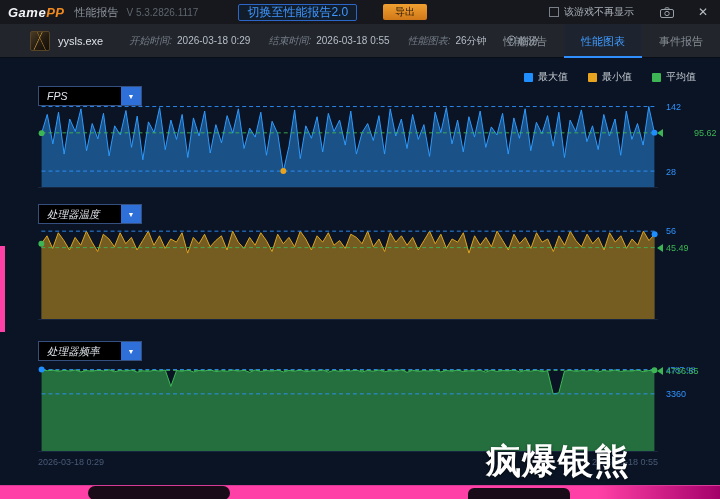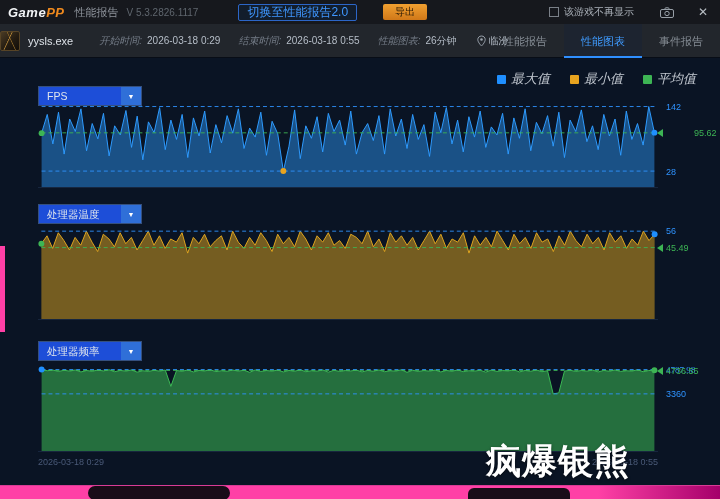--- a/index.html
+++ b/index.html
@@ -18,43 +18,43 @@
   .tb-version{margin-left:8px;font-size:10px;color:#5f666e;}
   .btn-switch{margin-left:40px;font-size:12px;color:#3f97ff;background:#121d2c;border:1px solid #2c66c8;border-radius:2px;padding:1px 8px;line-height:13px;cursor:pointer;}
   .btn-export{margin-left:26px;font-size:10px;color:#2a1a05;background:linear-gradient(180deg,#f0a030,#d07818);border:none;border-radius:2px;padding:2px 12px;line-height:12px;cursor:pointer;}
   .tb-spacer{flex:1;}
   .checkbox{width:10px;height:10px;border:1px solid #7a8088;background:transparent;margin-right:5px;flex:none;}
   .dontshow-label{font-size:10px;color:#aab0b8;}
   .camera-btn{margin-left:26px;display:flex;align-items:center;cursor:pointer;}
   .close-btn{margin-left:24px;margin-right:4px;color:#b8bec4;font-size:12px;cursor:pointer;}
 
   
-  .infobar{position:relative;height:34px;background:#22262c;display:flex;align-items:center;border-bottom:1px solid #080d16;}
+  .infobar{position:relative;height:34px;background:#22262c;display:flex;align-items:center;padding-left:30px;border-bottom:1px solid #080d16;}
   .game-icon{width:20px;height:20px;border-radius:2px;margin-right:8px;border:1px solid #574426;
      background-image:linear-gradient(115deg,transparent 40%,#b98a3a 42%,transparent 46%),
                       linear-gradient(65deg,transparent 52%,#8a6528 55%,transparent 58%),
                       linear-gradient(135deg,#4a3b24,#241c12 55%,#120d08);}
   .proc-name{font-size:11px;color:#dde2e8;margin-right:26px;}
   .meta{display:flex;align-items:center;font-size:10px;}
   .meta-label{color:#737b86;margin-right:5px;font-style:italic;}
   .meta-value{color:#b6bec8;margin-right:18px;}
   .pin-wrap{display:flex;align-items:center;margin-left:2px;}
   .location{font-size:10px;color:#b6bec8;margin-left:3px;}
   .tabs{position:absolute;right:0;top:0;height:34px;display:flex;}
   .tab{height:34px;line-height:34px;padding:0 17px;font-size:11px;color:#858c94;cursor:pointer;}
   .tab.active{color:#3f9bff;box-shadow:inset 0 -2px 0 #2f8fff;background:#1d2430;}
 
   
   .main{position:relative;height:427px;background:#0a1424;}
   .legend{position:absolute;top:12px;right:24px;display:flex;gap:20px;}
   .legend-item{display:flex;align-items:center;}
   .legend-swatch{width:9px;height:9px;border-radius:1px;margin-right:5px;}
-  .legend-label{font-size:13px;color:#c2c8d0;font-style:italic;}
-
-  .selector{position:absolute;left:38px;width:104px;height:20px;display:flex;background:#1d4ed8;border:1px solid #35507e;cursor:pointer;}
+  .legend-label{font-size:10px;color:#c2c8d0;}
+
+  .selector{position:absolute;left:38px;width:104px;height:20px;display:flex;background:#000000;border:1px solid #35507e;cursor:pointer;font-style:italic;}
   .sel-text{flex:1;font-size:10.5px;color:#dfe5ec;line-height:18px;padding-left:8px;}
   .sel-caret{width:20px;background:#2f6fd8;color:#fff;font-size:7px;text-align:center;line-height:19px;flex:none;}
   .sel1{top:28px;} .sel2{top:146px;} .sel3{top:283px;}
 
   .chart-wrap{position:absolute;left:38px;width:668px;}
   .wrap1{top:44px;height:86px;} .wrap2{top:170px;height:92px;} .wrap3{top:308px;height:86px;}
   .chart-wrap svg{display:block;background:transparent;border-bottom:1px solid #17263e;}
   .axis-label{position:absolute;left:628px;font-size:9px;white-space:nowrap;}
   .axis-arrow{position:absolute;left:-9px;top:1px;width:0;height:0;border-top:4px solid transparent;border-bottom:4px solid transparent;border-right:6px solid #3db554;}
 

